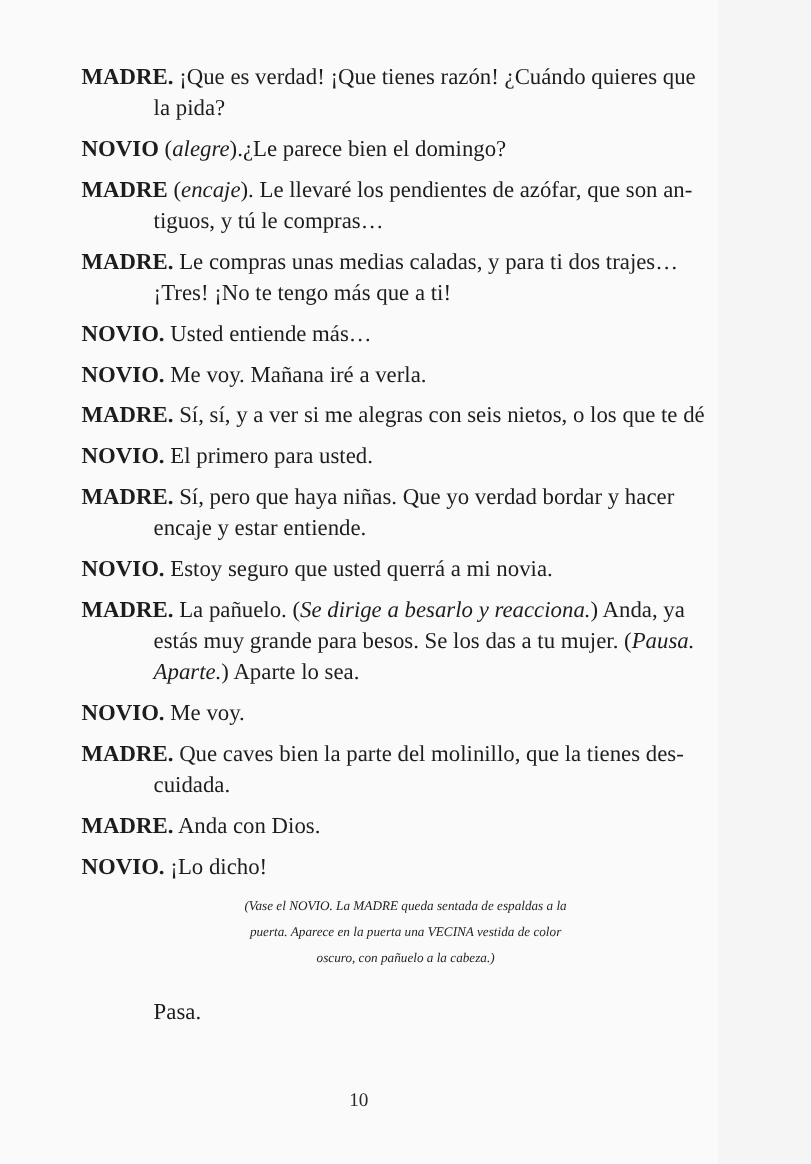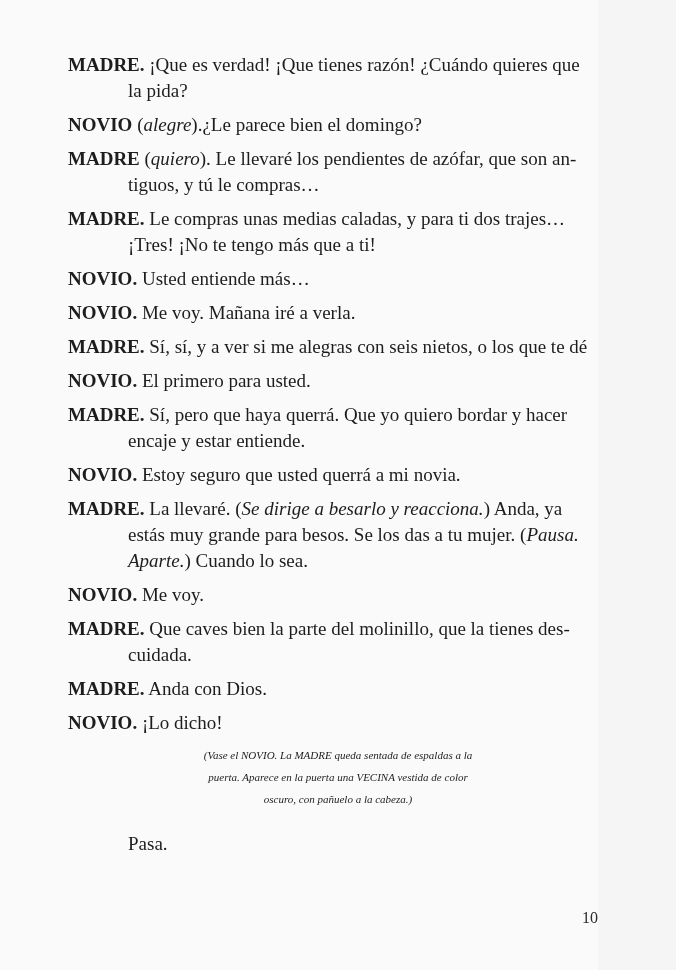--- a/index.html
+++ b/index.html
@@ -51,69 +51,69 @@
     margin-top: 21px;
   }
   .para.continuation .line {
     padding-left: 60px;
   }
   .page-number {
     position: absolute;
     left: 0;
     right: 0;
     top: 908px;
-    text-align: right;
+    text-align: center;
     font-size: 16px;
     line-height: 20px;
     color: #2a2a2a;
   }
 </style>
 </head>
 <body>
 
 <div class="page" style="background: rgb(250, 250, 250); color: rgb(29, 29, 29);">
   <div class="text-body">
       <p class="para dialogue">
         <span class="line"><span class="seg-b">MADRE.</span><span class="seg-n"> ¡Que es verdad! ¡Que tienes razón! ¿Cuándo quieres que</span></span>
         <span class="line cont"><span class="seg-n">la pida?</span></span>
       </p>
       <p class="para dialogue">
         <span class="line"><span class="seg-b">NOVIO</span><span class="seg-n"> (</span><span class="seg-i">alegre</span><span class="seg-n">).¿Le parece bien el domingo?</span></span>
       </p>
       <p class="para dialogue">
-        <span class="line"><span class="seg-b">MADRE</span><span class="seg-n"> (</span><span class="seg-i">quiero</span><span class="seg-n">). Le llevaré los pendientes de azófar, que son an-</span></span>
+        <span class="line"><span class="seg-b">MADRE</span><span class="seg-n"> (</span><span class="seg-i">encaje</span><span class="seg-n">). Le llevaré los pendientes de azófar, que son an-</span></span>
         <span class="line cont"><span class="seg-n">tiguos, y tú le compras…</span></span>
       </p>
       <p class="para dialogue">
         <span class="line"><span class="seg-b">MADRE.</span><span class="seg-n"> Le compras unas medias caladas, y para ti dos trajes…</span></span>
         <span class="line cont"><span class="seg-n">¡Tres! ¡No te tengo más que a ti!</span></span>
       </p>
       <p class="para dialogue">
         <span class="line"><span class="seg-b">NOVIO.</span><span class="seg-n"> Usted entiende más…</span></span>
       </p>
       <p class="para dialogue">
         <span class="line"><span class="seg-b">NOVIO.</span><span class="seg-n"> Me voy. Mañana iré a verla.</span></span>
       </p>
       <p class="para dialogue">
         <span class="line"><span class="seg-b">MADRE.</span><span class="seg-n"> Sí, sí, y a ver si me alegras con seis nietos, o los que te dé</span></span>
       </p>
       <p class="para dialogue">
         <span class="line"><span class="seg-b">NOVIO.</span><span class="seg-n"> El primero para usted.</span></span>
       </p>
       <p class="para dialogue">
-        <span class="line"><span class="seg-b">MADRE.</span><span class="seg-n"> Sí, pero que haya querrá. Que yo quiero bordar y hacer</span></span>
+        <span class="line"><span class="seg-b">MADRE.</span><span class="seg-n"> Sí, pero que haya niñas. Que yo verdad bordar y hacer</span></span>
         <span class="line cont"><span class="seg-n">encaje y estar entiende.</span></span>
       </p>
       <p class="para dialogue">
         <span class="line"><span class="seg-b">NOVIO.</span><span class="seg-n"> Estoy seguro que usted querrá a mi novia.</span></span>
       </p>
       <p class="para dialogue">
-        <span class="line"><span class="seg-b">MADRE.</span><span class="seg-n"> La llevaré. (</span><span class="seg-i">Se dirige a besarlo y reacciona.</span><span class="seg-n">) Anda, ya</span></span>
+        <span class="line"><span class="seg-b">MADRE.</span><span class="seg-n"> La pañuelo. (</span><span class="seg-i">Se dirige a besarlo y reacciona.</span><span class="seg-n">) Anda, ya</span></span>
         <span class="line cont"><span class="seg-n">estás muy grande para besos. Se los das a tu mujer. (</span><span class="seg-i">Pausa.</span></span>
-        <span class="line cont"><span class="seg-i">Aparte.</span><span class="seg-n">) Cuando lo sea.</span></span>
+        <span class="line cont"><span class="seg-i">Aparte.</span><span class="seg-n">) Aparte lo sea.</span></span>
       </p>
       <p class="para dialogue">
         <span class="line"><span class="seg-b">NOVIO.</span><span class="seg-n"> Me voy.</span></span>
       </p>
       <p class="para dialogue">
         <span class="line"><span class="seg-b">MADRE.</span><span class="seg-n"> Que caves bien la parte del molinillo, que la tienes des-</span></span>
         <span class="line cont"><span class="seg-n">cuidada.</span></span>
       </p>
       <p class="para dialogue">
         <span class="line"><span class="seg-b">MADRE.</span><span class="seg-n"> Anda con Dios.</span></span>

